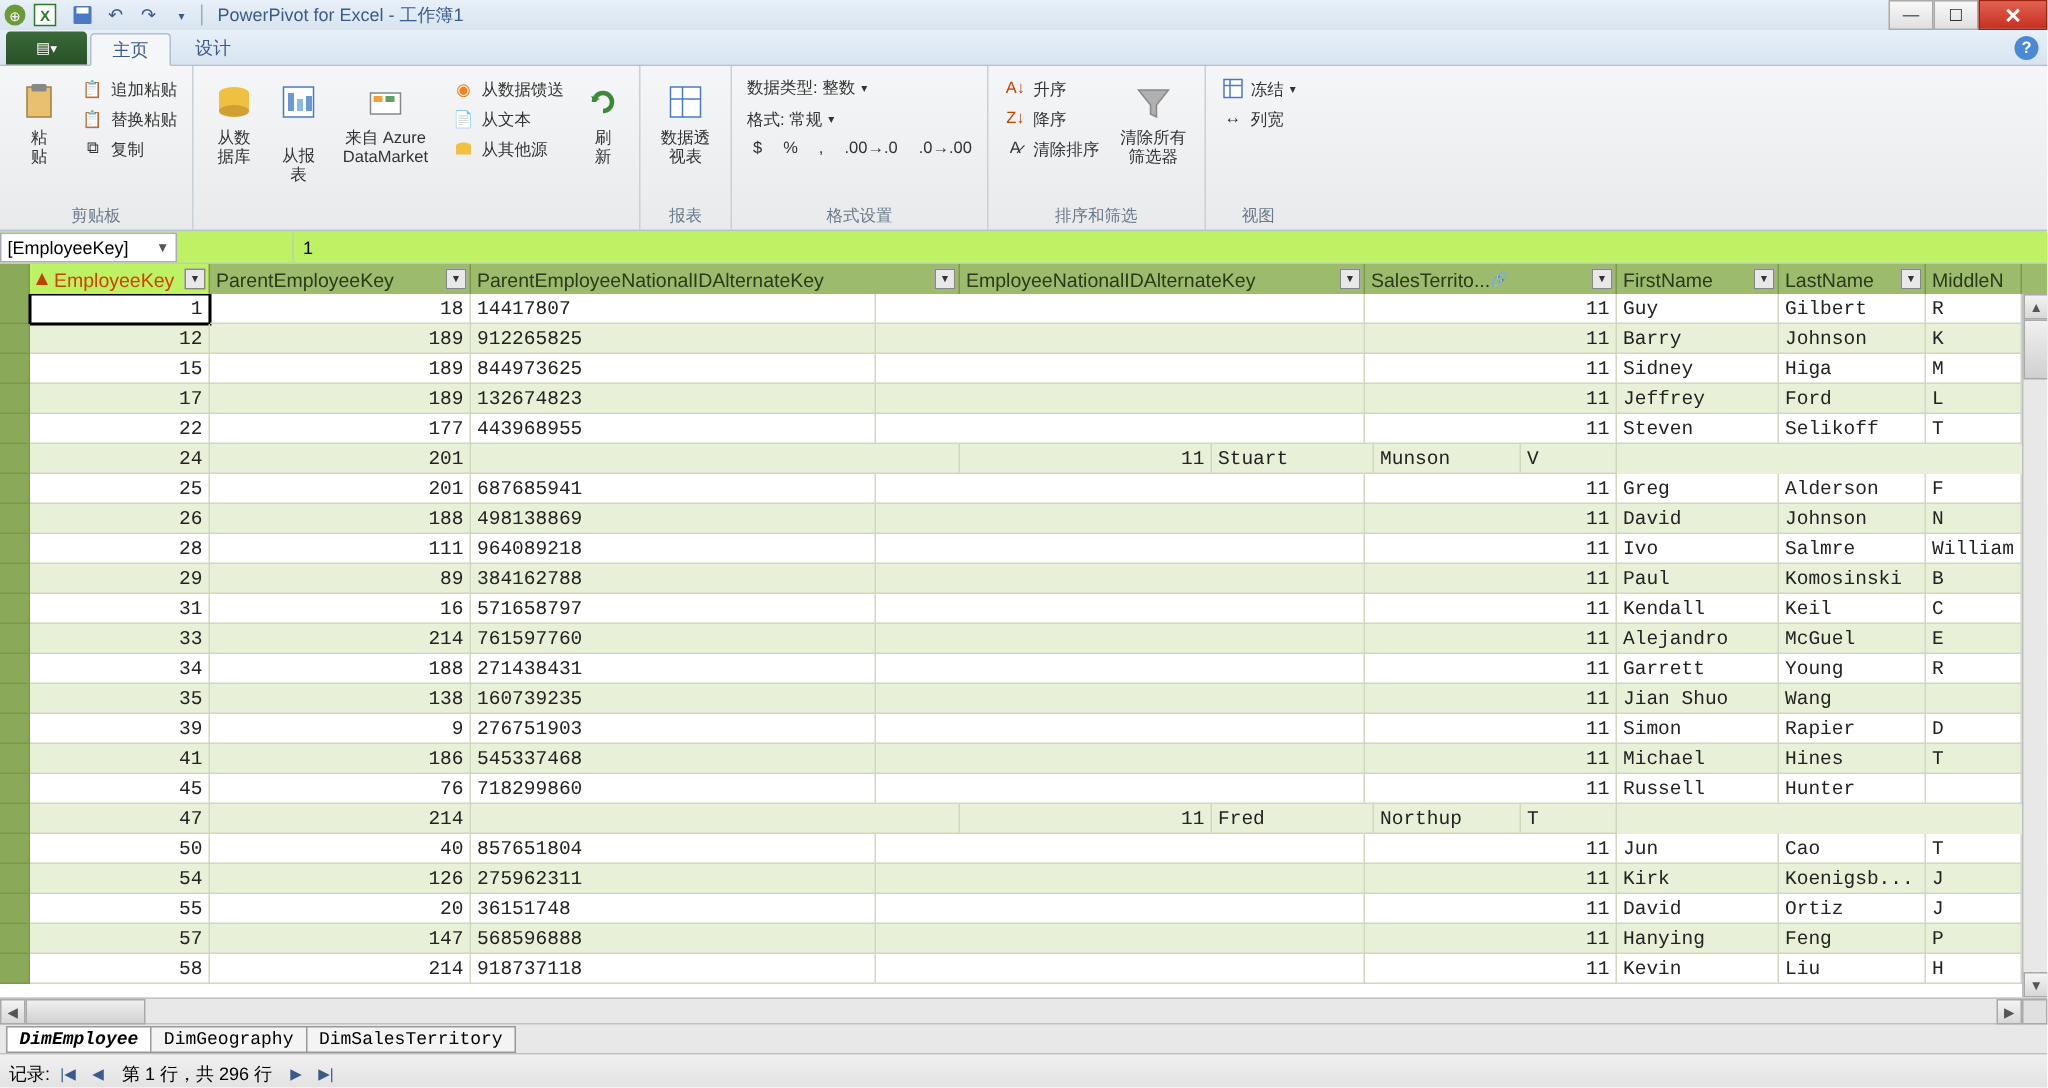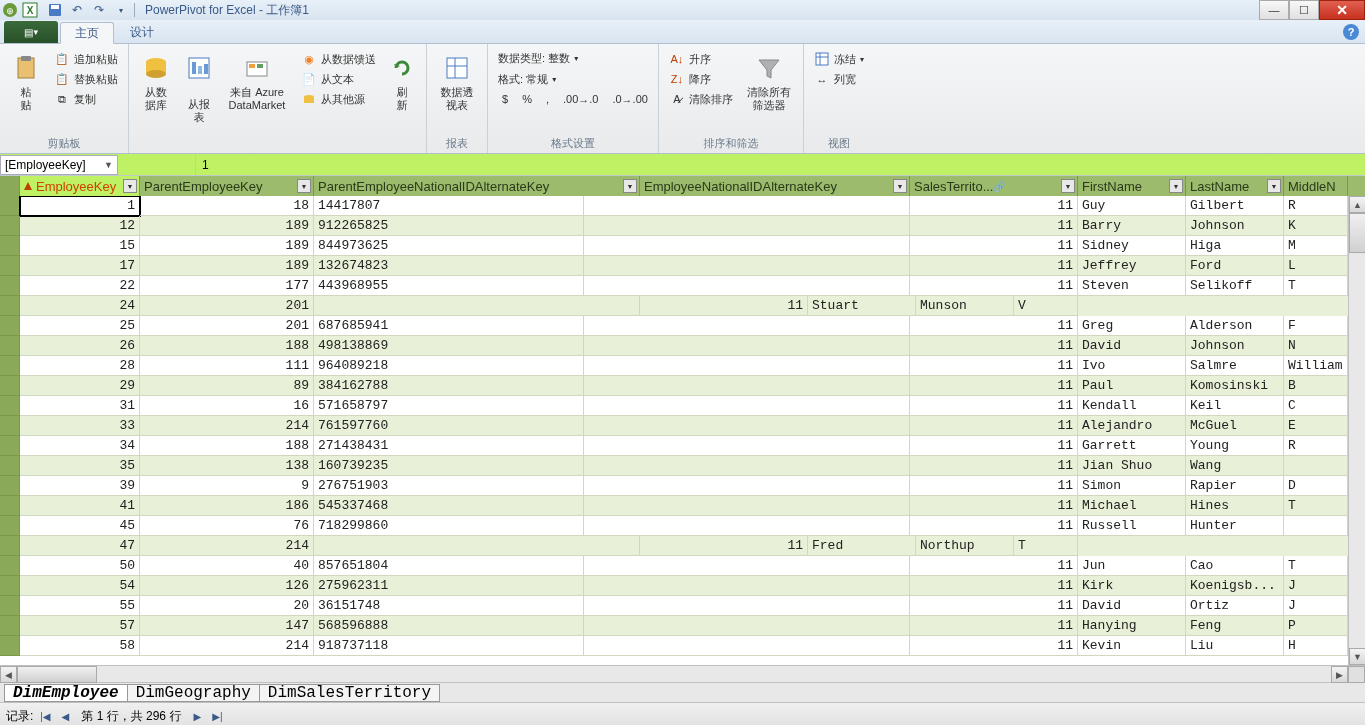--- a/index.html
+++ b/index.html
@@ -69,21 +69,21 @@
 .hscroll .thumb { position:absolute; left:17px; top:0; height:17px; width:80px; background:linear-gradient(#f0f0f0,#d0d0d0); border:1px solid #aaa; }
 .hscroll .rar2 { position:absolute; right:0; top:0; width:17px; height:17px; background:#e0e0e0; border:1px solid #aaa; }
 
 
 .vscroll { position:absolute; right:0; top:0; width:17px; height:469px; background:#e8e8e8; border-left:1px solid #c0c0c0; }
 .vscroll .uar, .vscroll .dar { width:17px; height:17px; background:linear-gradient(#f4f4f4,#d8d8d8); border:1px solid #aaa; display:flex; align-items:center; justify-content:center; font-size:9px; color:#555; }
 .vscroll .vthumb { width:17px; height:40px; background:linear-gradient(#f0f0f0,#d0d0d0); border:1px solid #aaa; }
 
 
 .sheettabs { height:20px; background:#e8e8e8; border-top:1px solid #c0c0c0; display:flex; align-items:center; padding-left:4px; gap:0; }
-.stab { height:18px; padding:0 8px; border:1px solid #999; background:#f4f4f4; font-family:"Courier New",monospace; font-size:16px; display:flex; align-items:center; cursor:pointer; margin-right:-1px; }
+.stab { height:18px; padding:0 8px; border:1px solid #999; background:#f4f4f4; font-family:"Courier New",monospace; font-size:12px; display:flex; align-items:center; cursor:pointer; margin-right:-1px; }
 .stab.active { background:#fff; font-weight:bold; font-style:italic; }
 
 
 .status { height:27px; background:linear-gradient(#f0f0f0,#e0e0e0); border-top:1px solid #c0c0c0; display:flex; align-items:center; padding:5px 6px; font-size:12px; gap:4px; }
 .status .navbtn { width:16px; height:16px; display:flex; align-items:center; justify-content:center; color:#3a5a8a; cursor:pointer; font-size:10px; }
 
 
 .c0 { width:120px; } .c1 { width:174px; } .c2 { width:270px; } .c3 { width:326px; } .c4 { width:168px; } .c5 { width:108px; } .c6 { width:98px; } .c7 { width:64px; }
 </style>
 </head>

